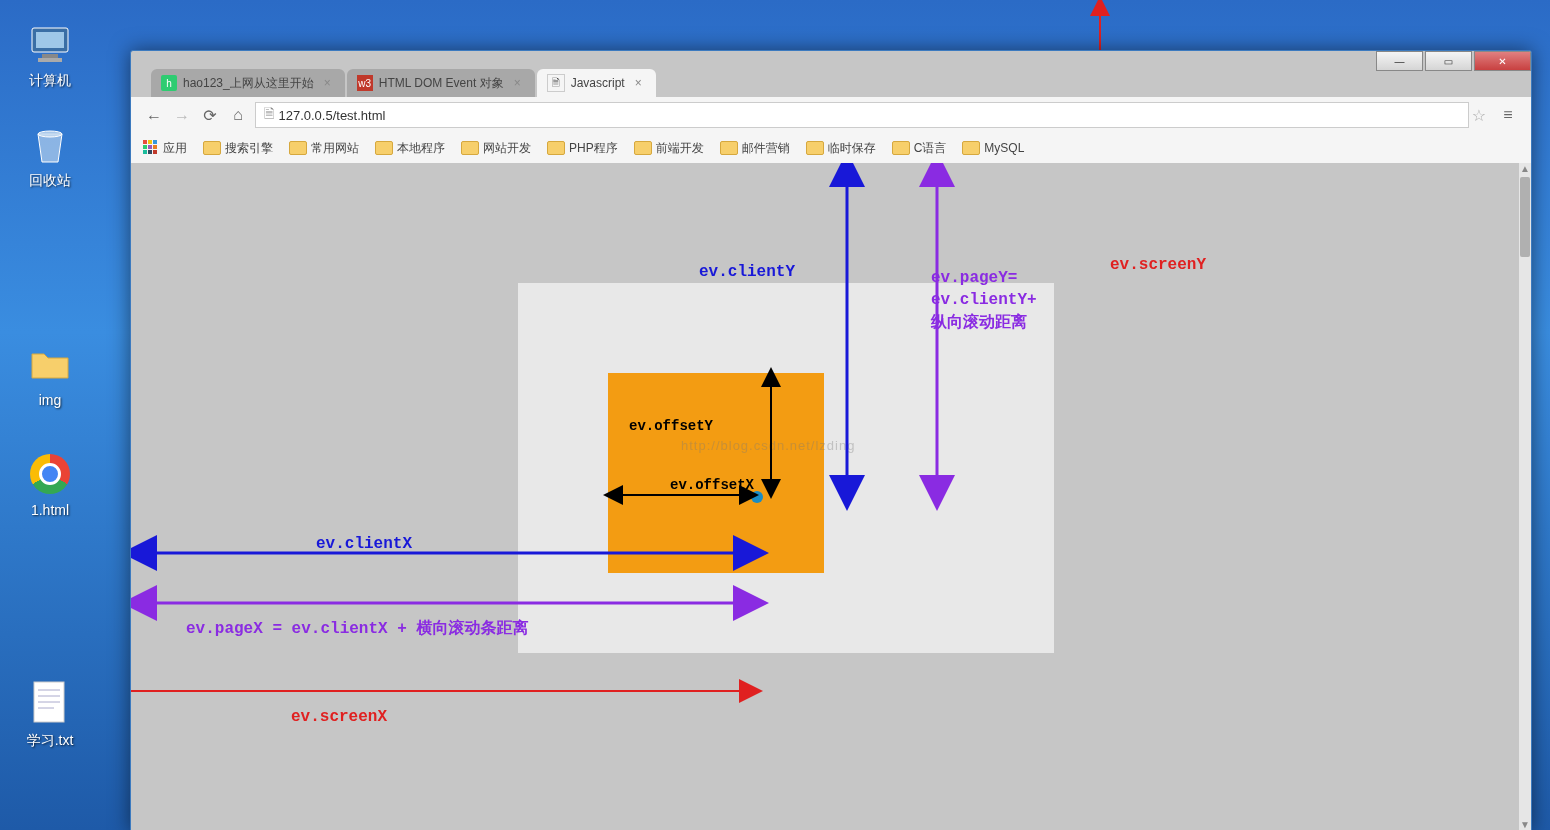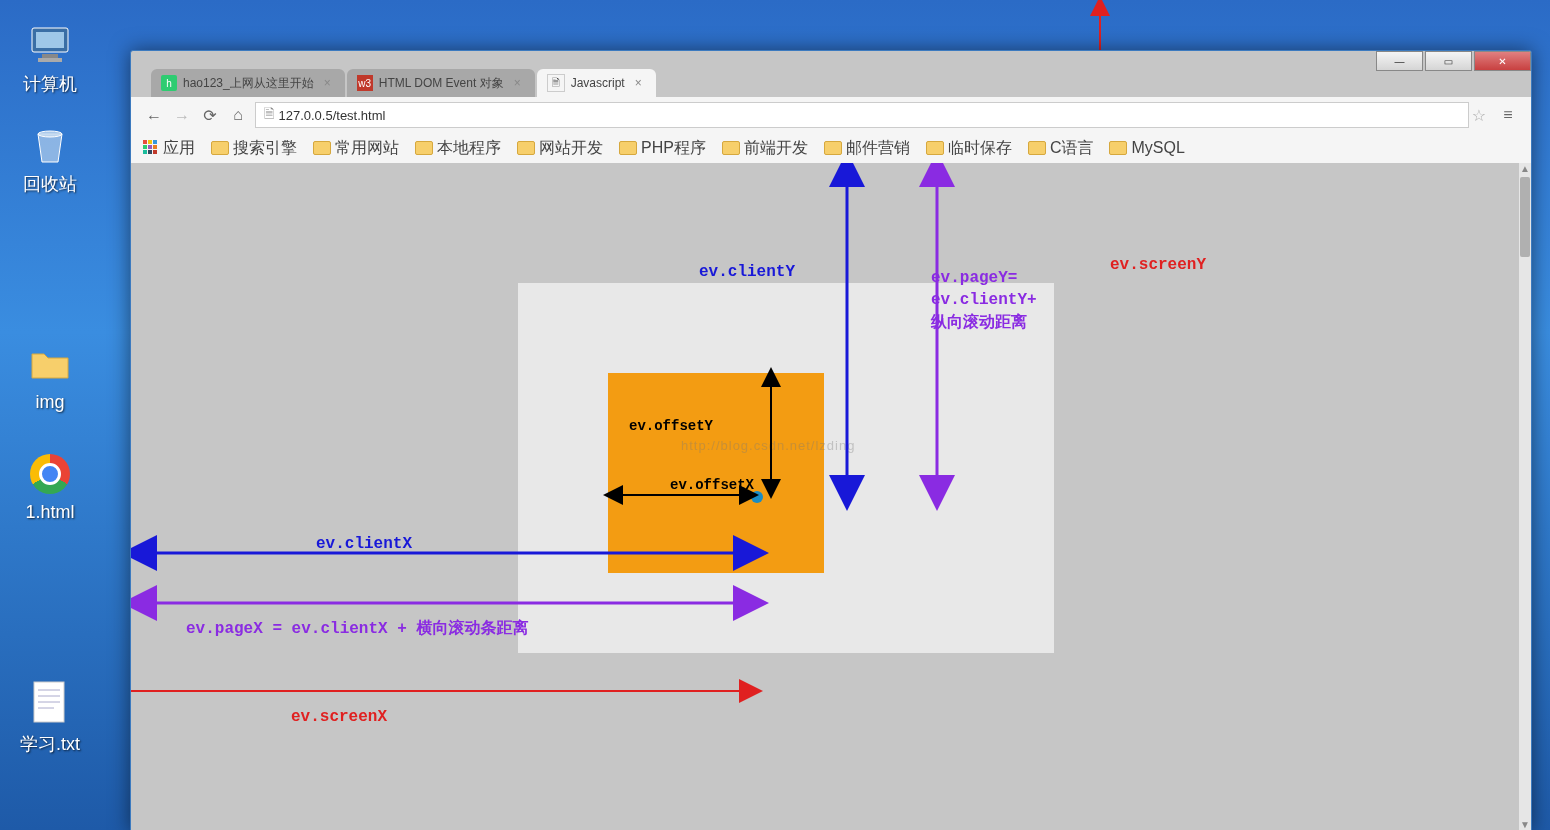--- a/index.html
+++ b/index.html
@@ -1,18 +1,18 @@
 <!DOCTYPE html>
 <html><head>
 <meta charset="utf-8">
 <style>
 html,body{margin:0;padding:0;width:1550px;height:830px;overflow:hidden;font-family:Arial,"Microsoft YaHei",sans-serif;background:linear-gradient(to bottom,#2b6bc6 0%,#3a8de0 40%,#1e5aa8 100%);}
 
 .desktop{position:absolute;top:0;left:0;width:100%;height:100%;}
-.desk-icon{position:absolute;width:80px;text-align:center;color:#fff;font-size:18px;text-shadow:1px 1px 2px rgba(0,0,0,0.7);}
+.desk-icon{position:absolute;width:80px;text-align:center;color:#fff;font-size:14px;text-shadow:1px 1px 2px rgba(0,0,0,0.7);}
 .desk-icon .ic{width:48px;height:48px;margin:0 auto 4px;display:flex;align-items:center;justify-content:center;}
 .desk-icon.pos1{top:20px;left:10px;}
 .desk-icon.pos2{top:120px;left:10px;}
 .desk-icon.pos3{top:220px;left:10px;}
 .desk-icon.pos4{top:340px;left:10px;}
 .desk-icon.pos5{top:450px;left:10px;}
 .desk-icon.pos6{top:560px;left:10px;}
 .desk-icon.pos7{top:680px;left:10px;}
 
 .browser{position:absolute;top:50px;left:130px;width:1400px;height:780px;background:#c6c6c6;border:1px solid #3c7abf;border-radius:3px 3px 0 0;box-shadow:0 0 20px rgba(0,0,0,0.5);overflow:hidden;}
@@ -25,21 +25,21 @@
 .tab{height:28px;padding:0 14px 0 10px;margin-right:2px;display:flex;align-items:center;font-size:12px;color:#444;border-radius:6px 6px 0 0;position:relative;}
 .tab.inactive{background:#a8a8a8;}
 .tab.active{background:#f5f5f5;}
 .tab .favicon{width:16px;height:16px;margin-right:6px;display:inline-flex;align-items:center;justify-content:center;font-size:10px;}
 .tab .close{margin-left:10px;color:#888;font-size:12px;}
 .omnibar{position:absolute;top:46px;left:0;right:0;height:36px;background:#f5f5f5;border-bottom:1px solid #d0d0d0;display:flex;align-items:center;padding:0 12px;}
 .navbtn{width:22px;height:22px;margin-right:6px;color:#666;display:flex;align-items:center;justify-content:center;font-size:16px;}
 .url{flex:1;height:24px;border:1px solid #ccc;background:#fff;display:flex;align-items:center;padding:0 8px;font-size:13px;color:#333;}
 .star{width:20px;text-align:center;color:#aaa;}
 .menu{width:22px;text-align:center;color:#666;margin-left:8px;}
-.bookmarks{position:absolute;top:82px;left:0;right:0;height:30px;background:#f5f5f5;border-bottom:4px solid #3b82f6;display:flex;align-items:center;padding:0 12px;font-size:16px;color:#444;}
+.bookmarks{position:absolute;top:82px;left:0;right:0;height:30px;background:#f5f5f5;border-bottom:4px solid #3b82f6;display:flex;align-items:center;padding:0 12px;font-size:12px;color:#444;}
 .bm{display:flex;align-items:center;margin-right:16px;}
 .bm .folder{width:16px;height:12px;background:#f7cf6b;border:1px solid #d6a83e;border-radius:2px;margin-right:4px;position:relative;}
 .apps-ic{width:16px;height:16px;margin-right:4px;display:grid;grid-template-columns:repeat(3,4px);grid-template-rows:repeat(3,4px);gap:1px;}
 .apps-ic span{background:#e74c3c;}
 .apps-ic span:nth-child(2){background:#f1c40f;}
 .apps-ic span:nth-child(3){background:#3498db;}
 .apps-ic span:nth-child(4){background:#2ecc71;}
 .apps-ic span:nth-child(5){background:#9b59b6;}
 .apps-ic span:nth-child(6){background:#e67e22;}
 .apps-ic span:nth-child(7){background:#1abc9c;}

